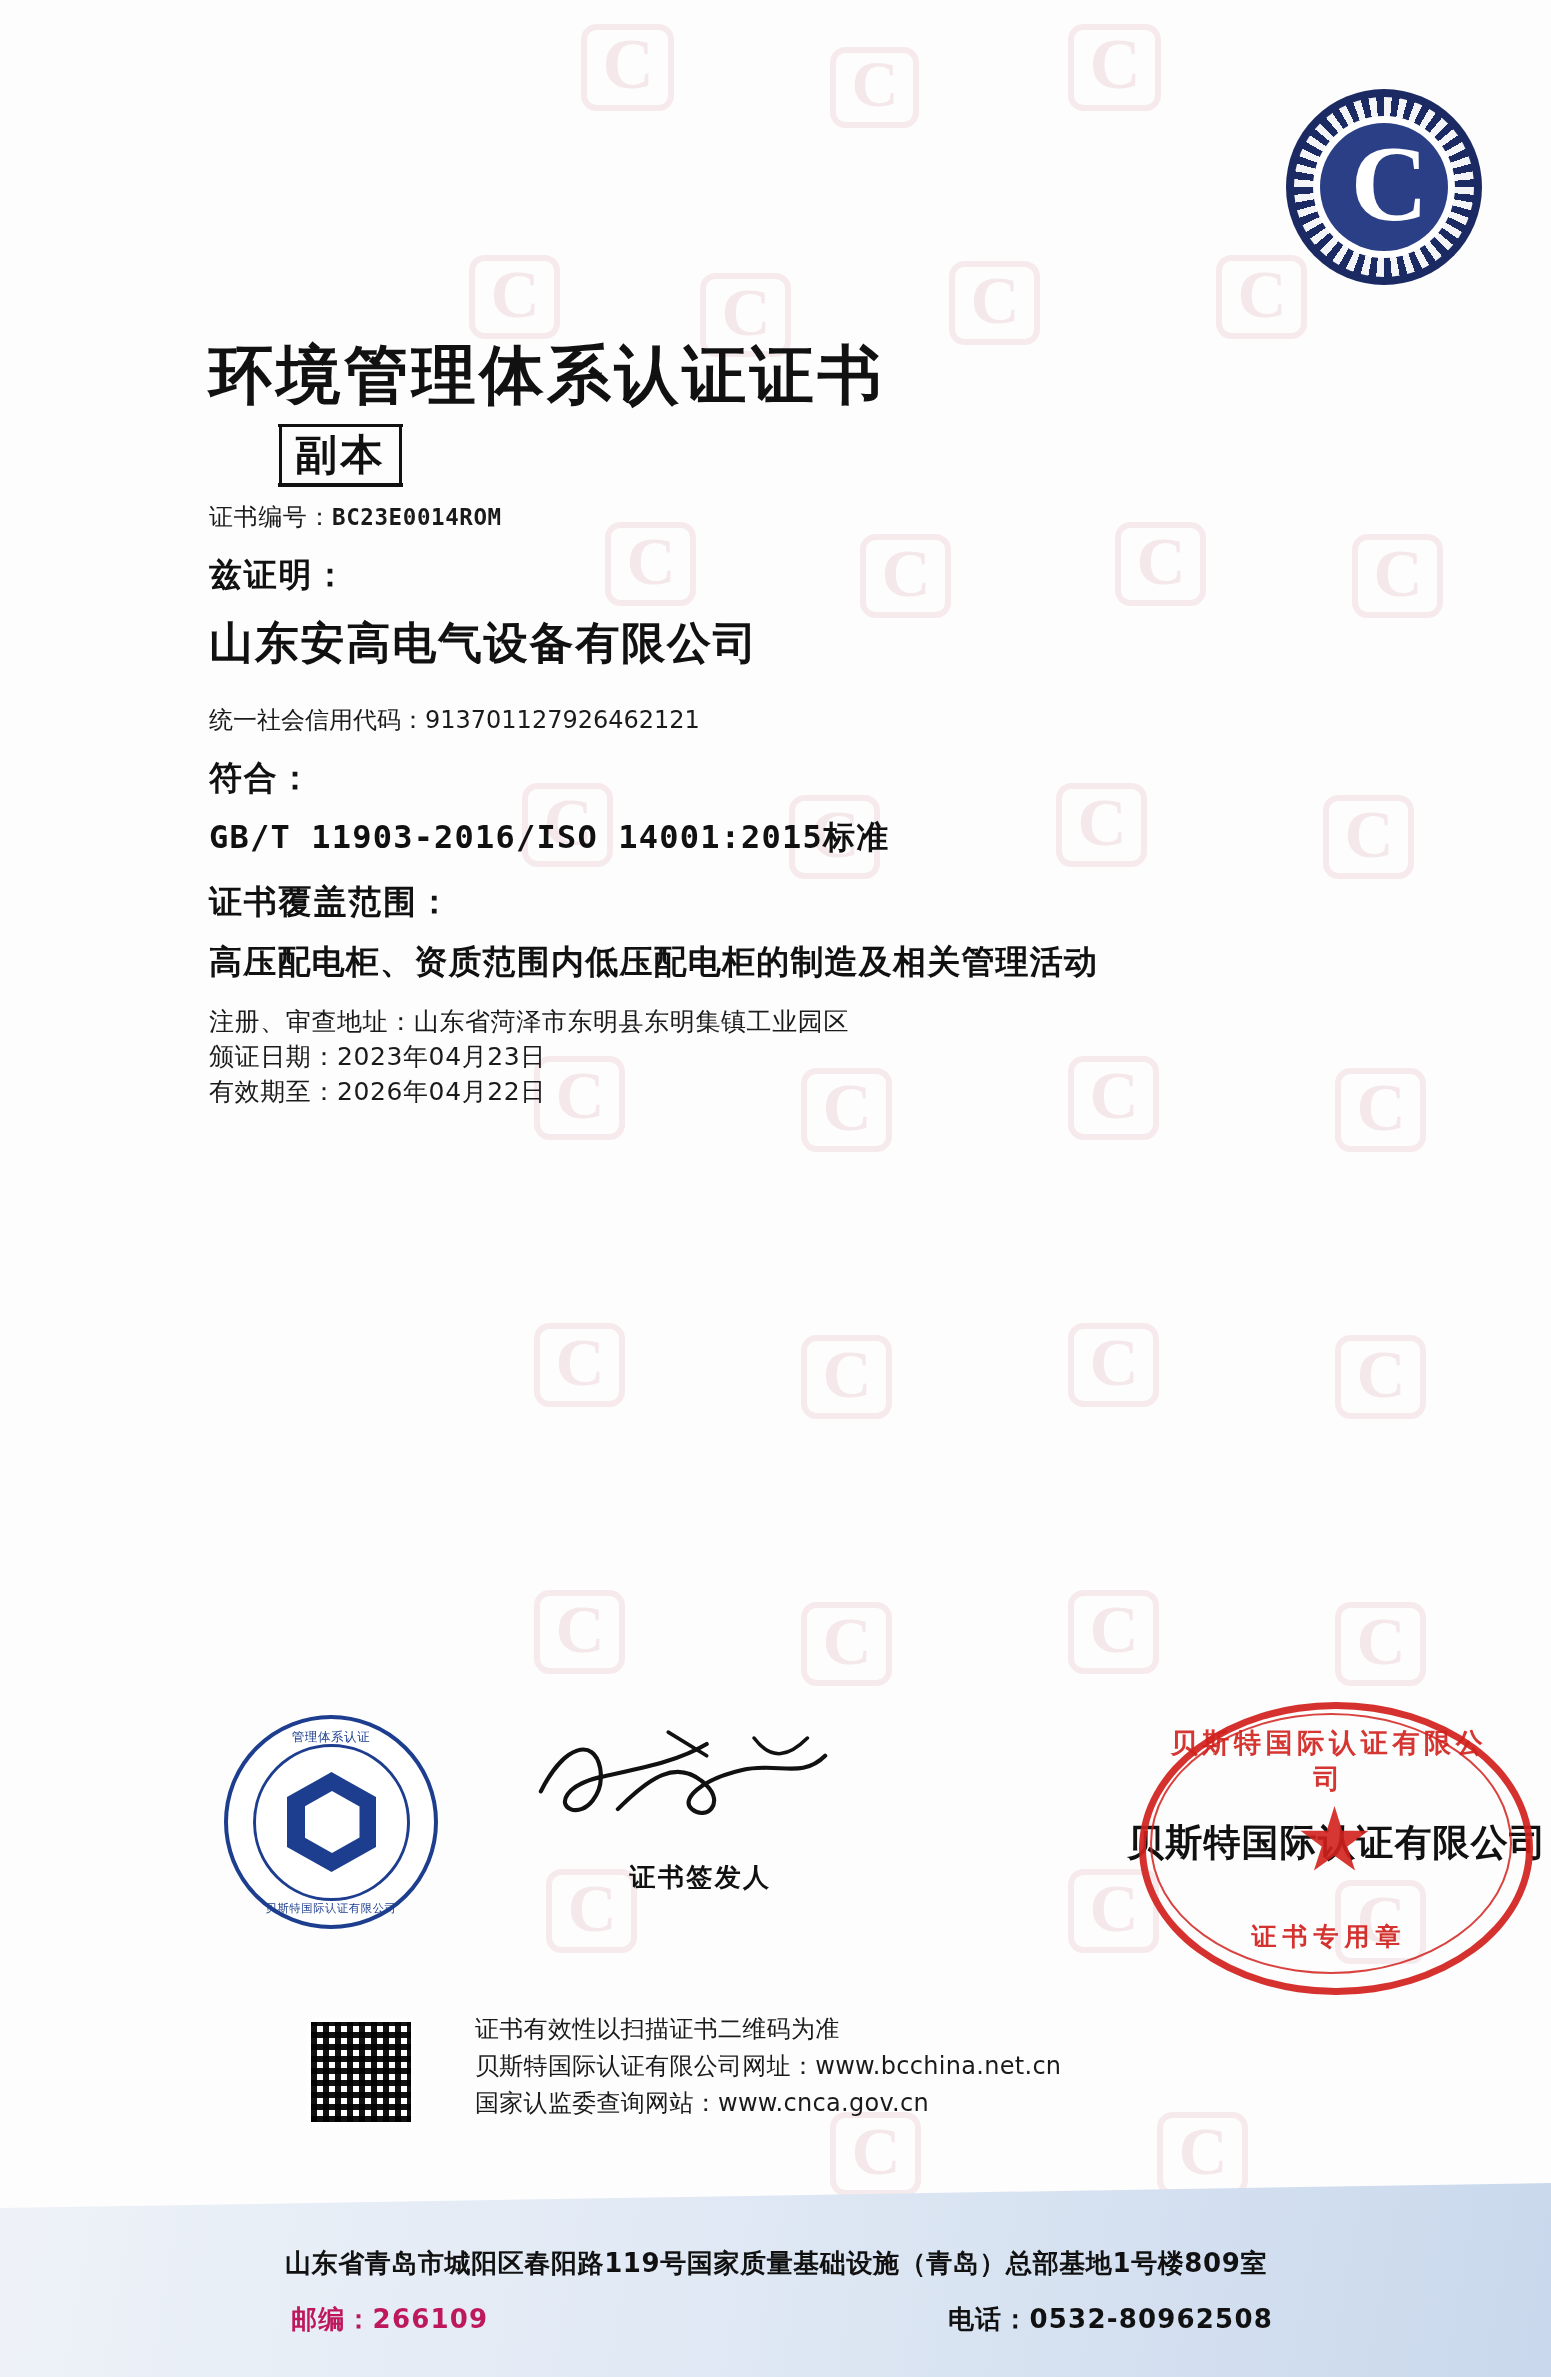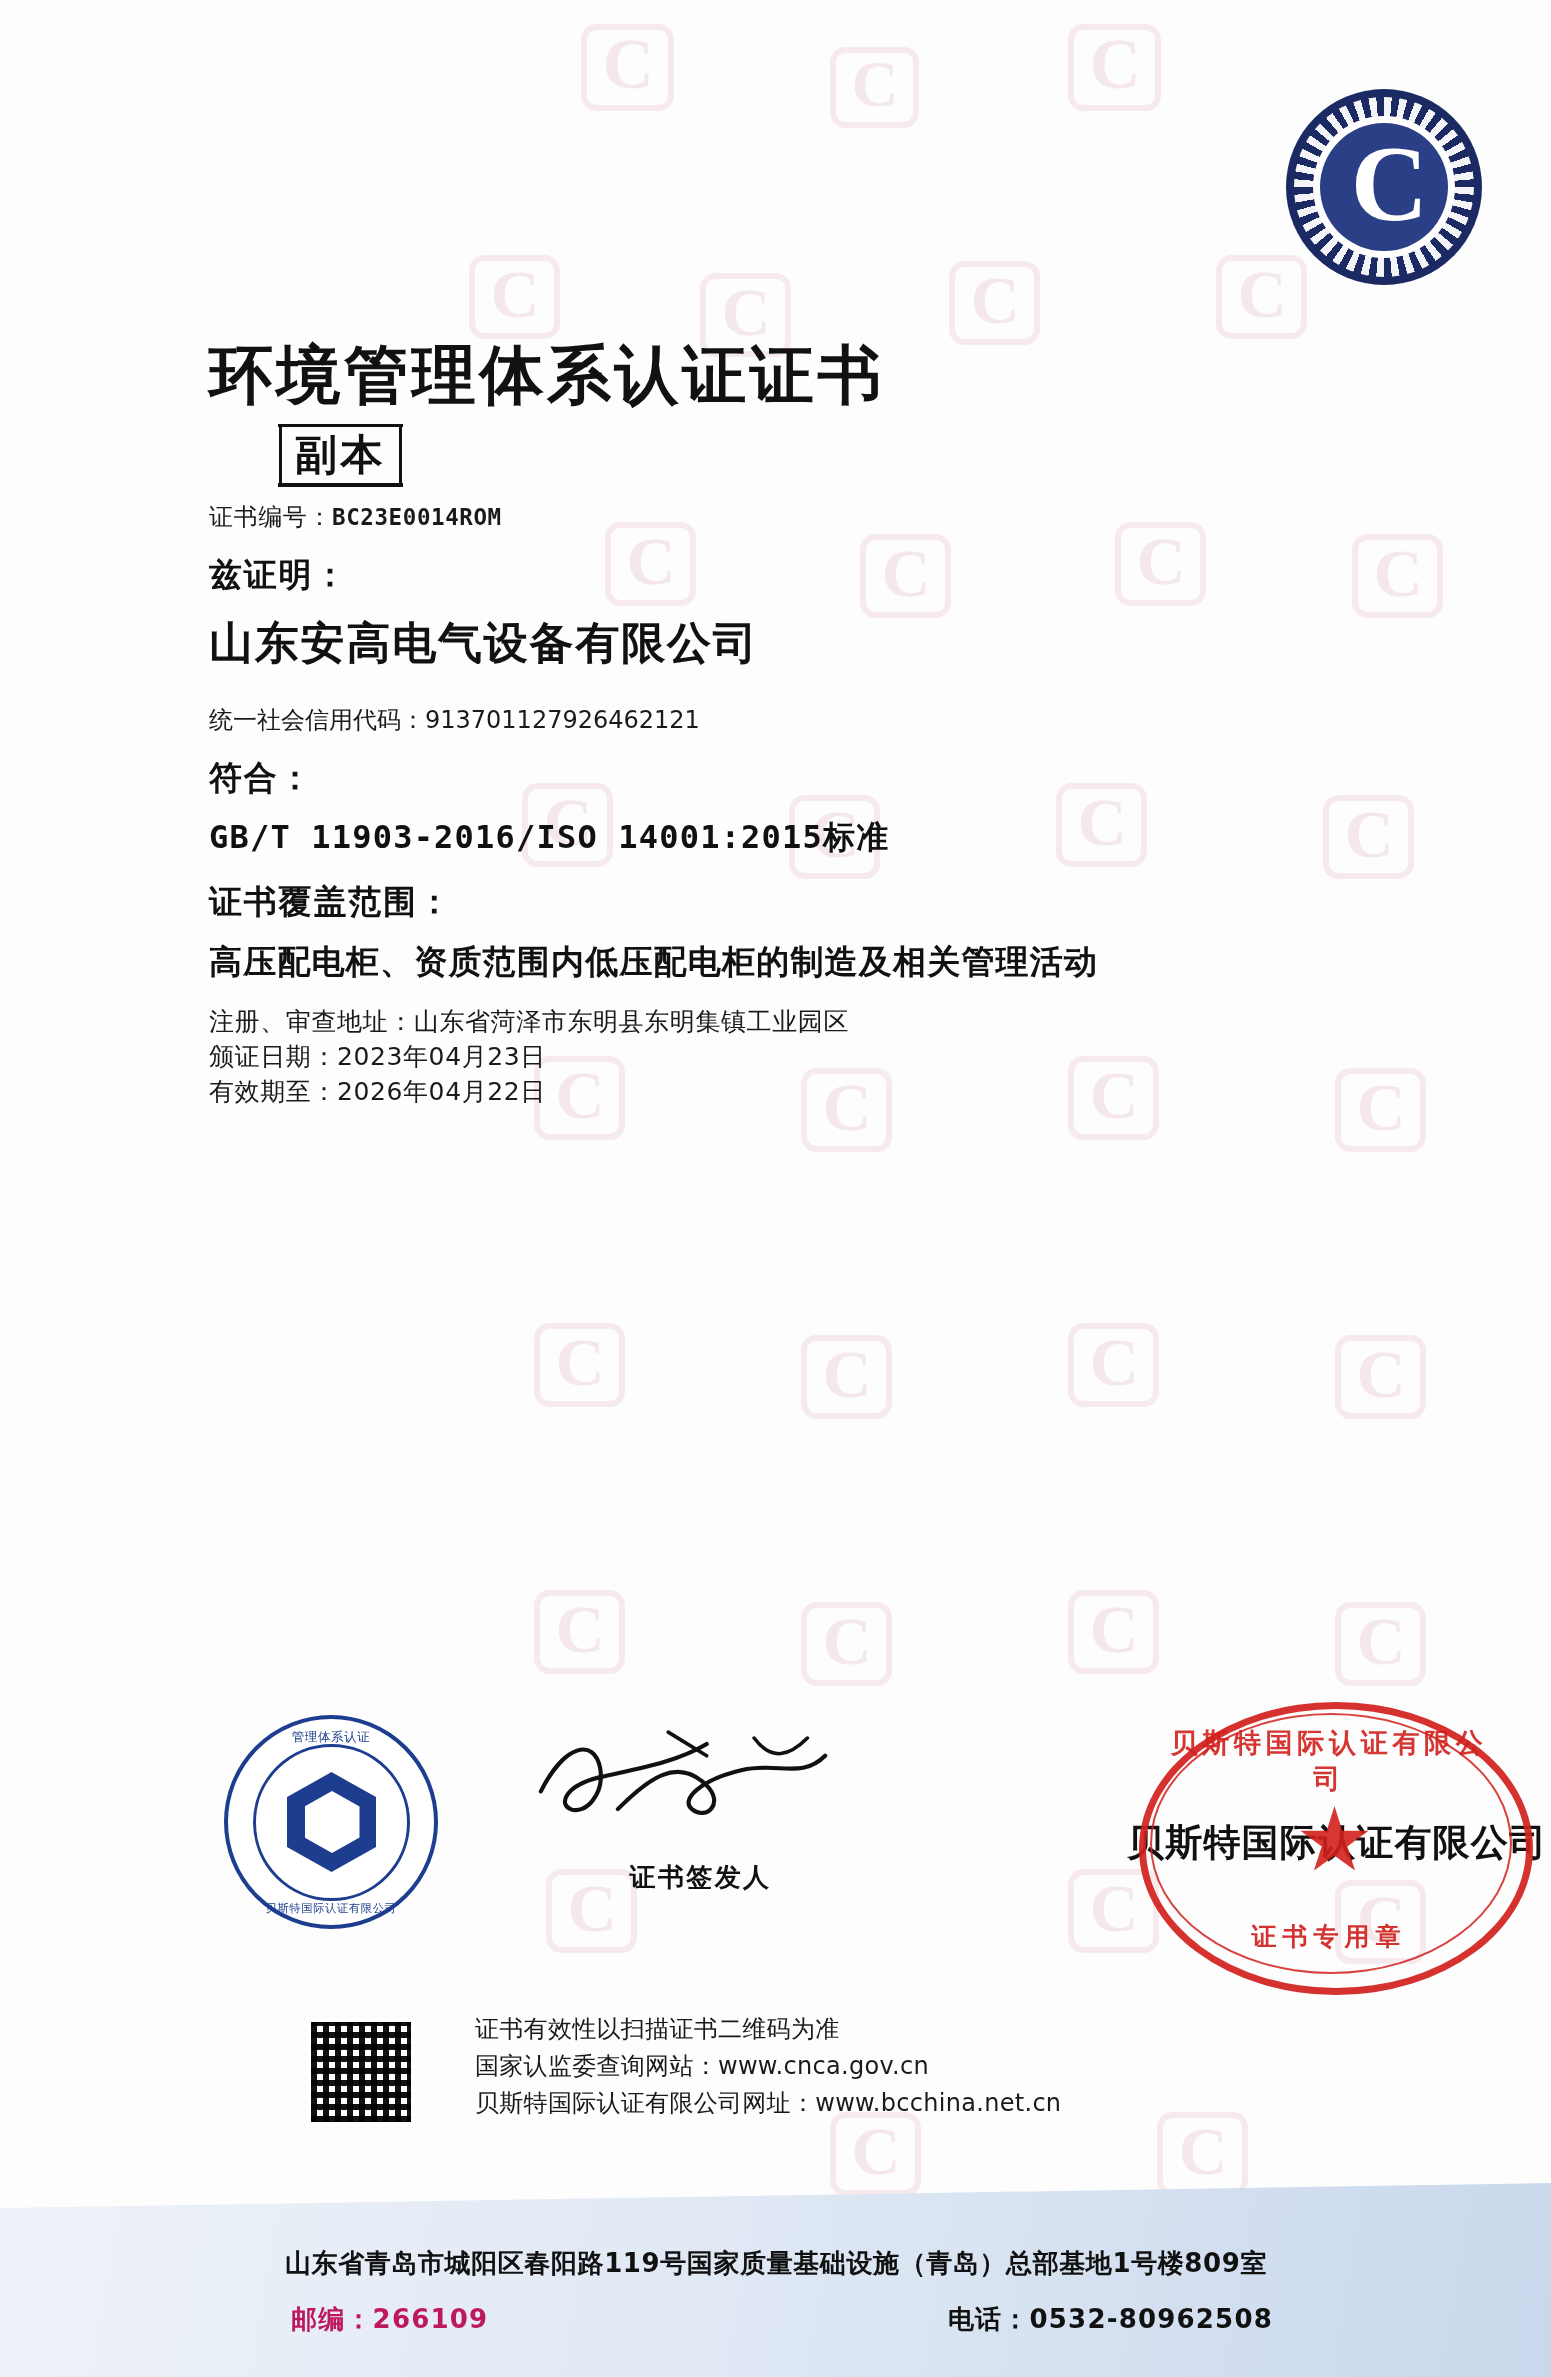--- a/index.html
+++ b/index.html
@@ -530,22 +530,22 @@
       <div class="arc">贝斯特国际认证有限公司</div>
       <div class="star"></div>
       <div class="bot">证书专用章</div>
     </div>
   </div>
 
   <div class="notes-area">
     <div class="qr"></div>
     <div class="notes">
       <div>证书有效性以扫描证书二维码为准</div>
+      <div>贝斯特国际认证有限公司网址：www.bcchina.net.cn</div>
       <div>国家认监委查询网站：www.cnca.gov.cn</div>
-      <div>贝斯特国际认证有限公司网址：www.bcchina.net.cn</div>
     </div>
   </div>
 
   <div class="footer">
     <div class="band"></div>
     <div class="addr">山东省青岛市城阳区春阳路119号国家质量基础设施（青岛）总部基地1号楼809室</div>
     <div class="zip">邮编：266109</div>
     <div class="tel">电话：0532-80962508</div>
   </div>
 

